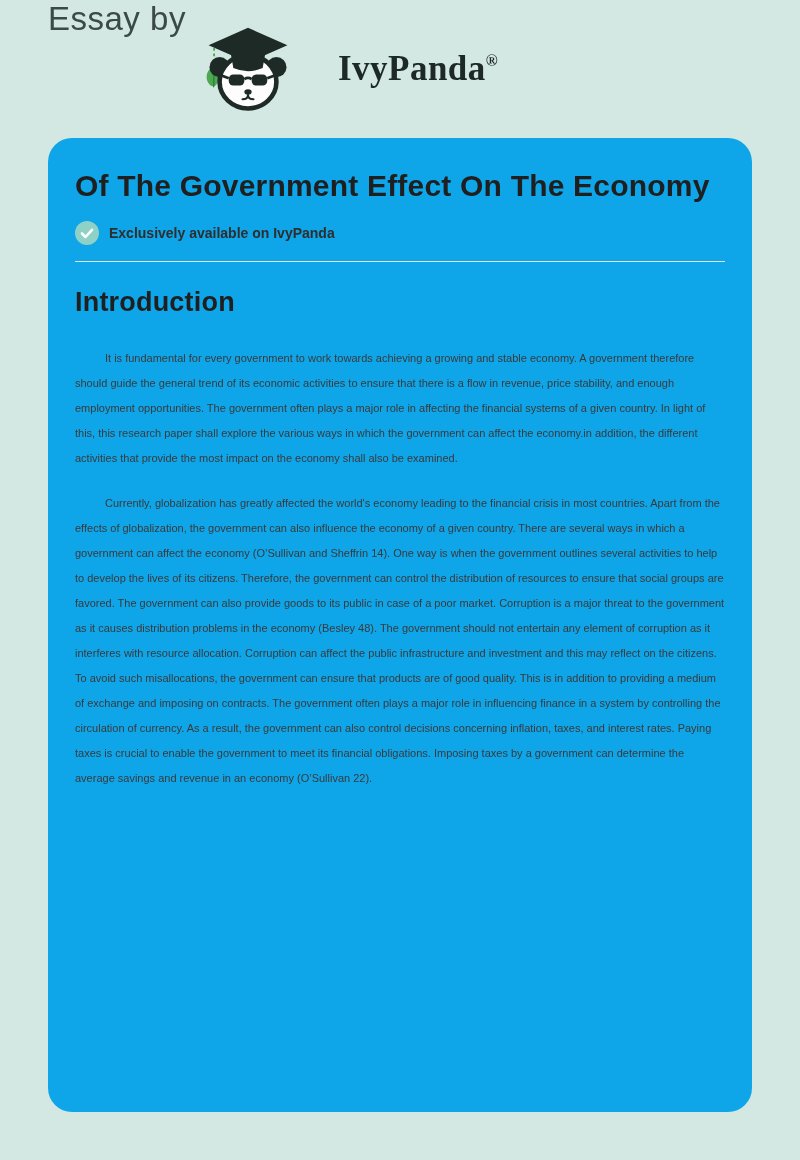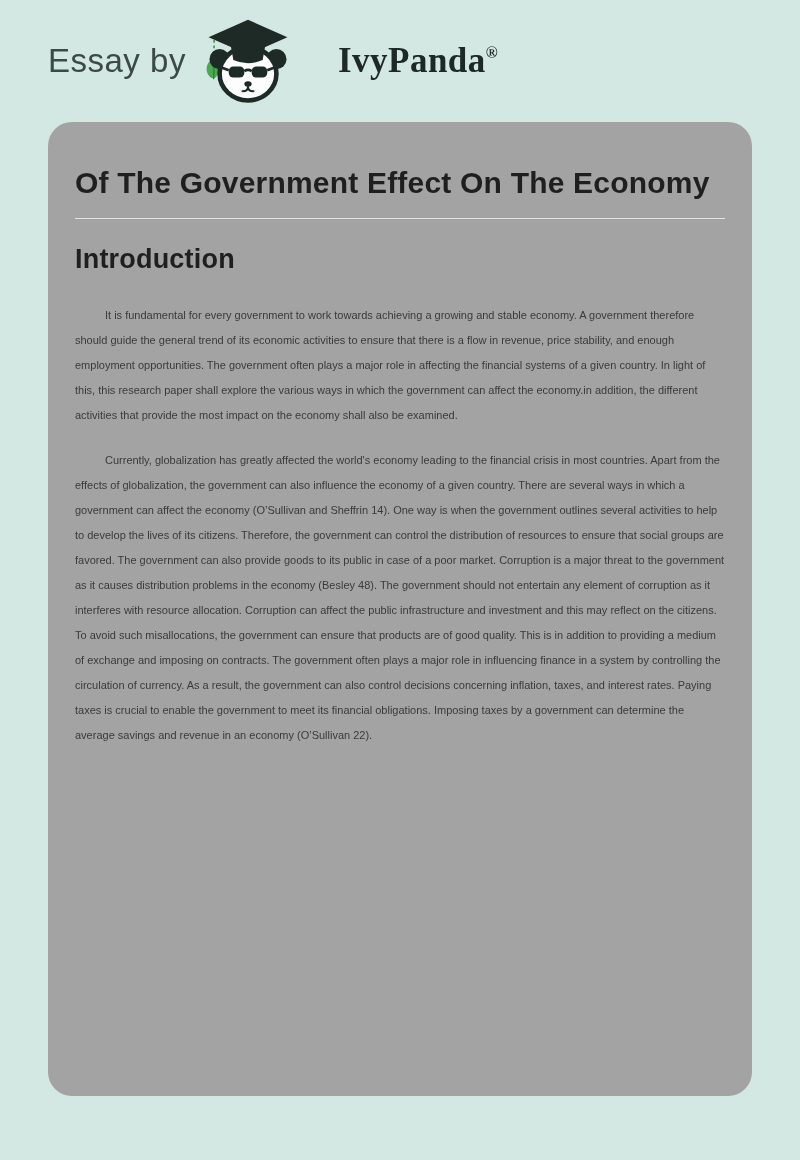--- a/index.html
+++ b/index.html
@@ -7,23 +7,22 @@
   body {
     width: 800px;
     height: 1160px;
     background: #d3e8e2;
     font-family: "Liberation Sans", "DejaVu Sans", sans-serif;
     overflow: hidden;
   }
 
   
   .site-header {
-    height: 122px;
+    height: 138px;
     display: flex;
-    align-items: center;
     padding-left: 48px;
   }
   .essay-by {
     font-size: 33px;
     color: #3c4a46;
     letter-spacing: 0.5px;
   }
   .logo-wrap {
     display: flex;
     align-items: center;
@@ -42,23 +41,23 @@
   .brand sup {
     font-size: 16px;
     vertical-align: 14px;
   }
 
   
   .essay-card {
     width: 704px;
     margin: 0 48px;
     min-height: 974px;
-    background: #a3a3a3;
+    background: #0ea5e9;
     border-radius: 24px;
-    padding: 39px 27px 21px 27px;
+    padding: 26px 27px 21px 27px;
   }
   .essay-title {
     font-size: 30px;
     line-height: 43px;
     font-weight: bold;
     color: #1f1f1f;
     margin-bottom: 14px;
     letter-spacing: 0.2px;
   }
   .badge-row {
@@ -130,20 +129,29 @@
         <path d="M50 76 Q50 81 44 81 M50 76 Q50 81 56 81" stroke="#1e2a26" stroke-width="2.2" fill="none" stroke-linecap="round"></path>
       </svg>
     </span>
     <span class="brand"><span>IvyPanda</span><sup>®</sup></span>
   </span>
 </header>
 
 <main class="essay-card">
   <h1 class="essay-title">Of The Government Effect On The Economy</h1>
 
+  <div class="badge-row">
+    <span class="badge-check">
+      <svg width="24" height="24" viewBox="0 0 24 24" aria-hidden="true">
+        <circle cx="12" cy="12" r="12" fill="#8ed1c6"></circle>
+        <path d="M7 12.5 L10.5 16 L17 8.8" fill="none" stroke="#ffffff" stroke-width="2.6" stroke-linecap="round" stroke-linejoin="round"></path>
+      </svg>
+    </span>
+    <span class="badge-label">Exclusively available on IvyPanda</span>
+  </div>
 
   <hr class="divider">
 
   <section>
     <h2 class="section-heading">Introduction</h2>
     <p class="body-para">It is fundamental for every government to work towards achieving a growing and stable economy. A government therefore should guide the general trend of its economic activities to ensure that there is a flow in revenue, price stability, and enough employment opportunities. The government often plays a major role in affecting the financial systems of a given country. In light of this, this research paper shall explore the various ways in which the government can affect the economy.in addition, the different activities that provide the most impact on the economy shall also be examined.</p>
   </section>
 
   <section>
     <p class="body-para">Currently, globalization has greatly affected the world's economy leading to the financial crisis in most countries. Apart from the effects of globalization, the government can also influence the economy of a given country. There are several ways in which a government can affect the economy (O’Sullivan and Sheffrin 14). One way is when the government outlines several activities to help to develop the lives of its citizens. Therefore, the government can control the distribution of resources to ensure that social groups are favored. The government can also provide goods to its public in case of a poor market. Corruption is a major threat to the government as it causes distribution problems in the economy (Besley 48). The government should not entertain any element of corruption as it interferes with resource allocation. Corruption can affect the public infrastructure and investment and this may reflect on the citizens. To avoid such misallocations, the government can ensure that products are of good quality. This is in addition to providing a medium of exchange and imposing on contracts. The government often plays a major role in influencing finance in a system by controlling the circulation of currency. As a result, the government can also control decisions concerning inflation, taxes, and interest rates. Paying taxes is crucial to enable the government to meet its financial obligations. Imposing taxes by a government can determine the average savings and revenue in an economy (O’Sullivan 22).</p>

